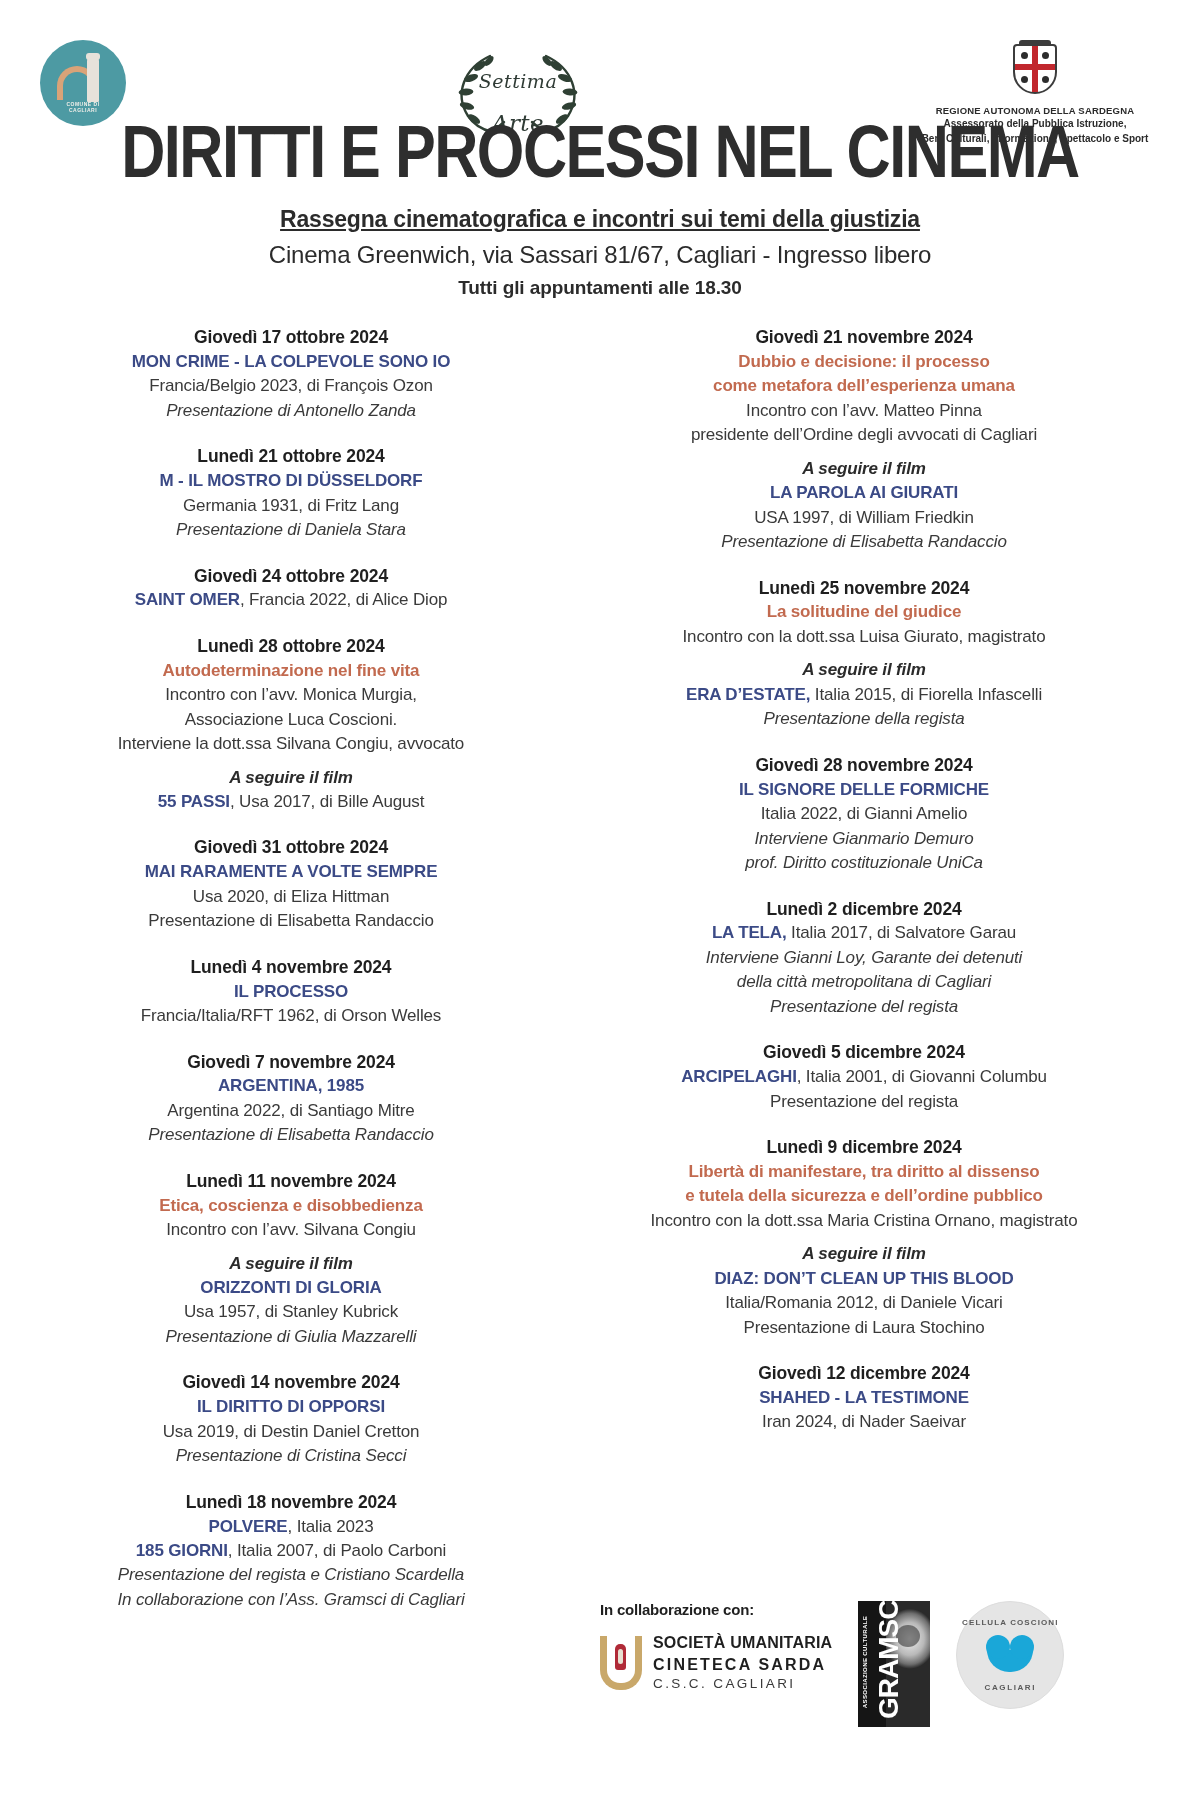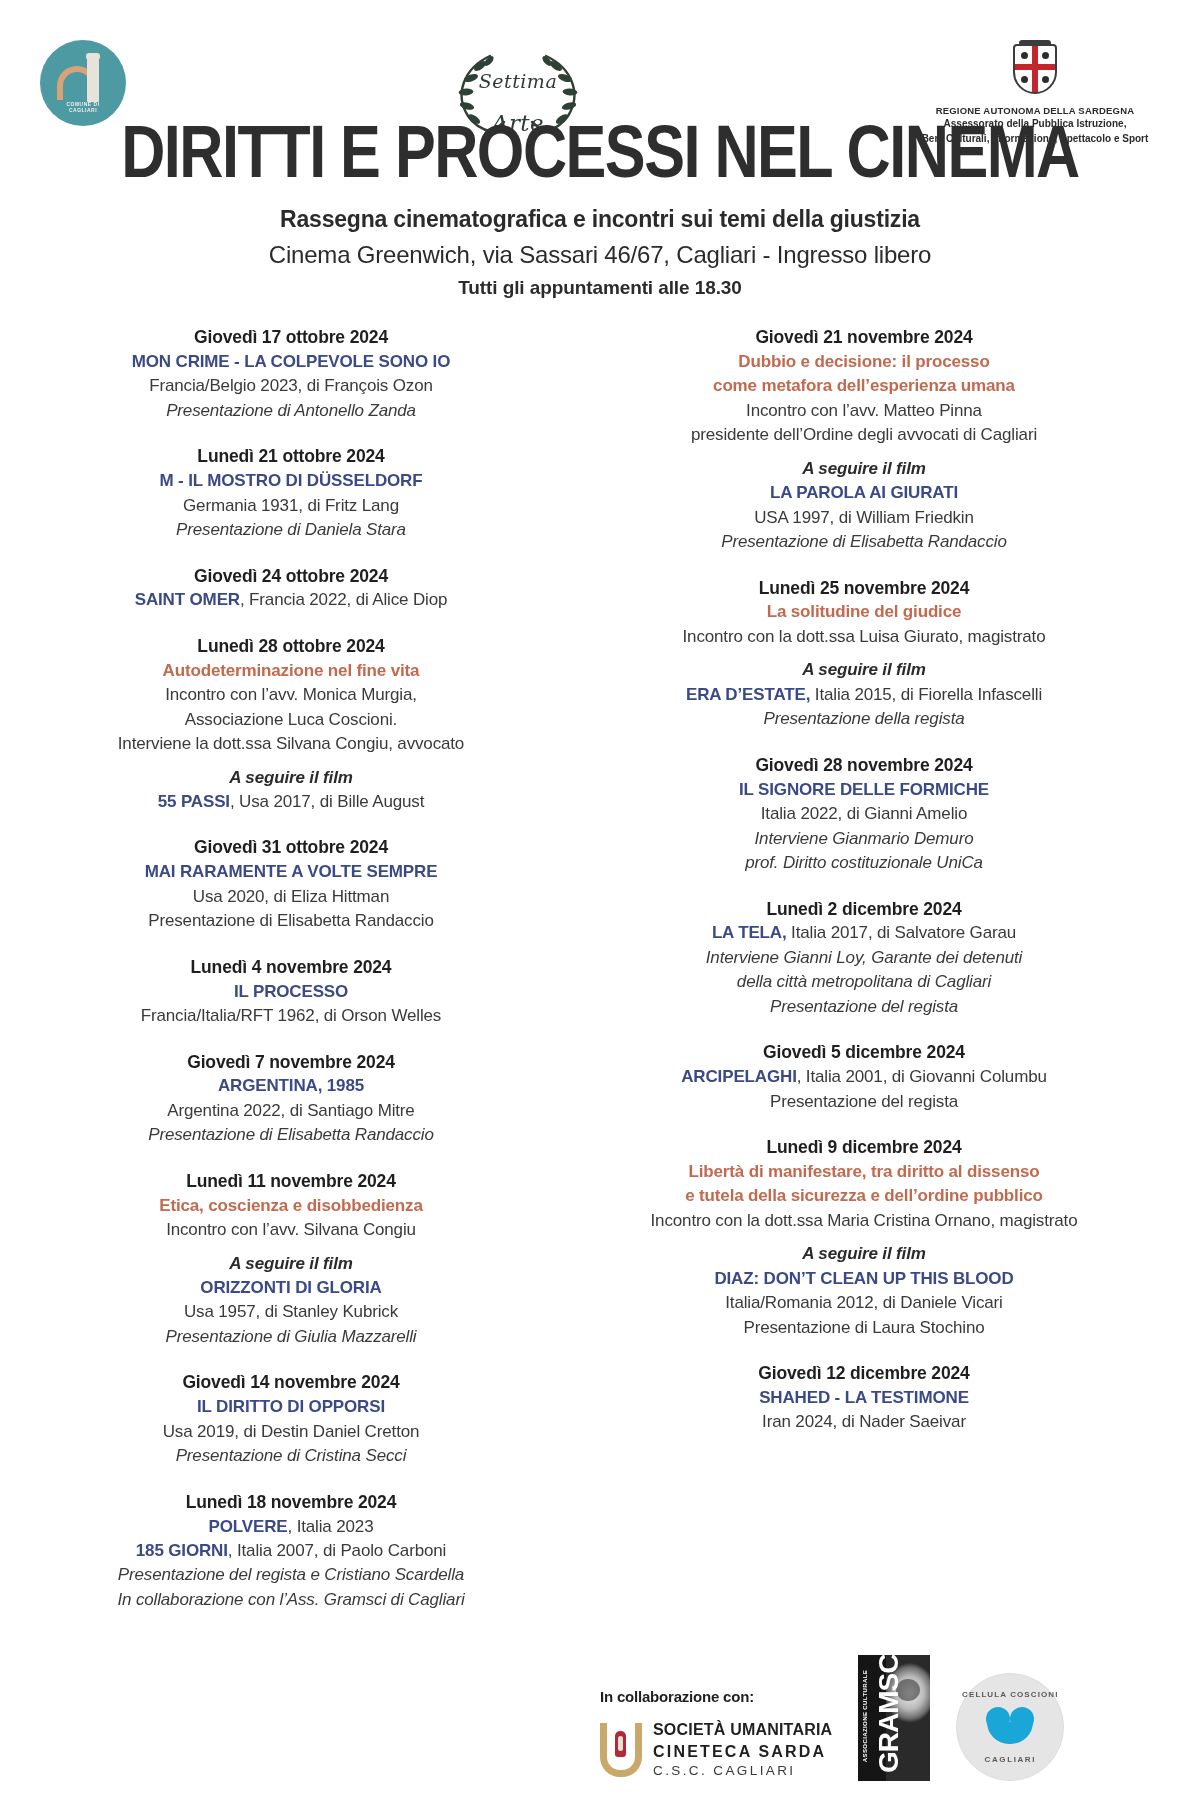--- a/index.html
+++ b/index.html
@@ -203,20 +203,21 @@
     transform: scaleY(1.22) scaleX(1.02);
     transform-origin: center top;
     white-space: nowrap;
   }
   .subtitle-1 {
     font-size: 23px;
     font-weight: bold;
     color: #2b2b2b;
     margin-top: 30px;
     letter-spacing: -0.2px;
+    text-decoration: underline;
   }
   .subtitle-2 {
     font-size: 24px;
     font-weight: normal;
     color: #2b2b2b;
     margin-top: 8px;
     letter-spacing: -0.2px;
   }
   .subtitle-3 {
     font-size: 19px;
@@ -292,21 +293,21 @@
   }
 
   
   .footer {
     position: absolute;
     left: 0;
     right: 0;
     bottom: 18px;
     height: 180px;
     display: flex;
-    align-items: flex-end;
+    align-items: flex-start;
     padding: 0 60px 0 600px;
     box-sizing: border-box;
     gap: 26px;
   }
   .collab-group {
     display: flex;
     flex-direction: column;
     justify-content: center;
   }
   .collab-label {
@@ -545,21 +546,21 @@
     <div class="sard-line-1">REGIONE AUTONOMA DELLA SARDEGNA</div>
     <div class="sard-line-2">Assessorato della Pubblica Istruzione,</div>
     <div class="sard-line-3">Beni Culturali, Informazione, Spettacolo e Sport</div>
   </div>
 
 </div>
 
 <div class="title-block">
   <h1 class="poster-title">DIRITTI E PROCESSI NEL CINEMA</h1>
   <div class="subtitle-1">Rassegna cinematografica e incontri sui temi della giustizia</div>
-  <div class="subtitle-2">Cinema Greenwich, via Sassari 46/67, Cagliari - Ingresso libero</div>
+  <div class="subtitle-2">Cinema Greenwich, via Sassari 81/67, Cagliari - Ingresso libero</div>
   <div class="subtitle-3">Tutti gli appuntamenti alle 18.30</div>
 </div>
 
 <div class="columns">
   <div class="col col-left">
       <div class="event">
         <div class="ev-date">Giovedì 17 ottobre 2024</div>
         <div class="ev-line film">MON CRIME - LA COLPEVOLE SONO IO</div>
         <div class="ev-line">Francia/Belgio 2023, di François Ozon</div>
         <div class="ev-line italic">Presentazione di Antonello Zanda</div>

